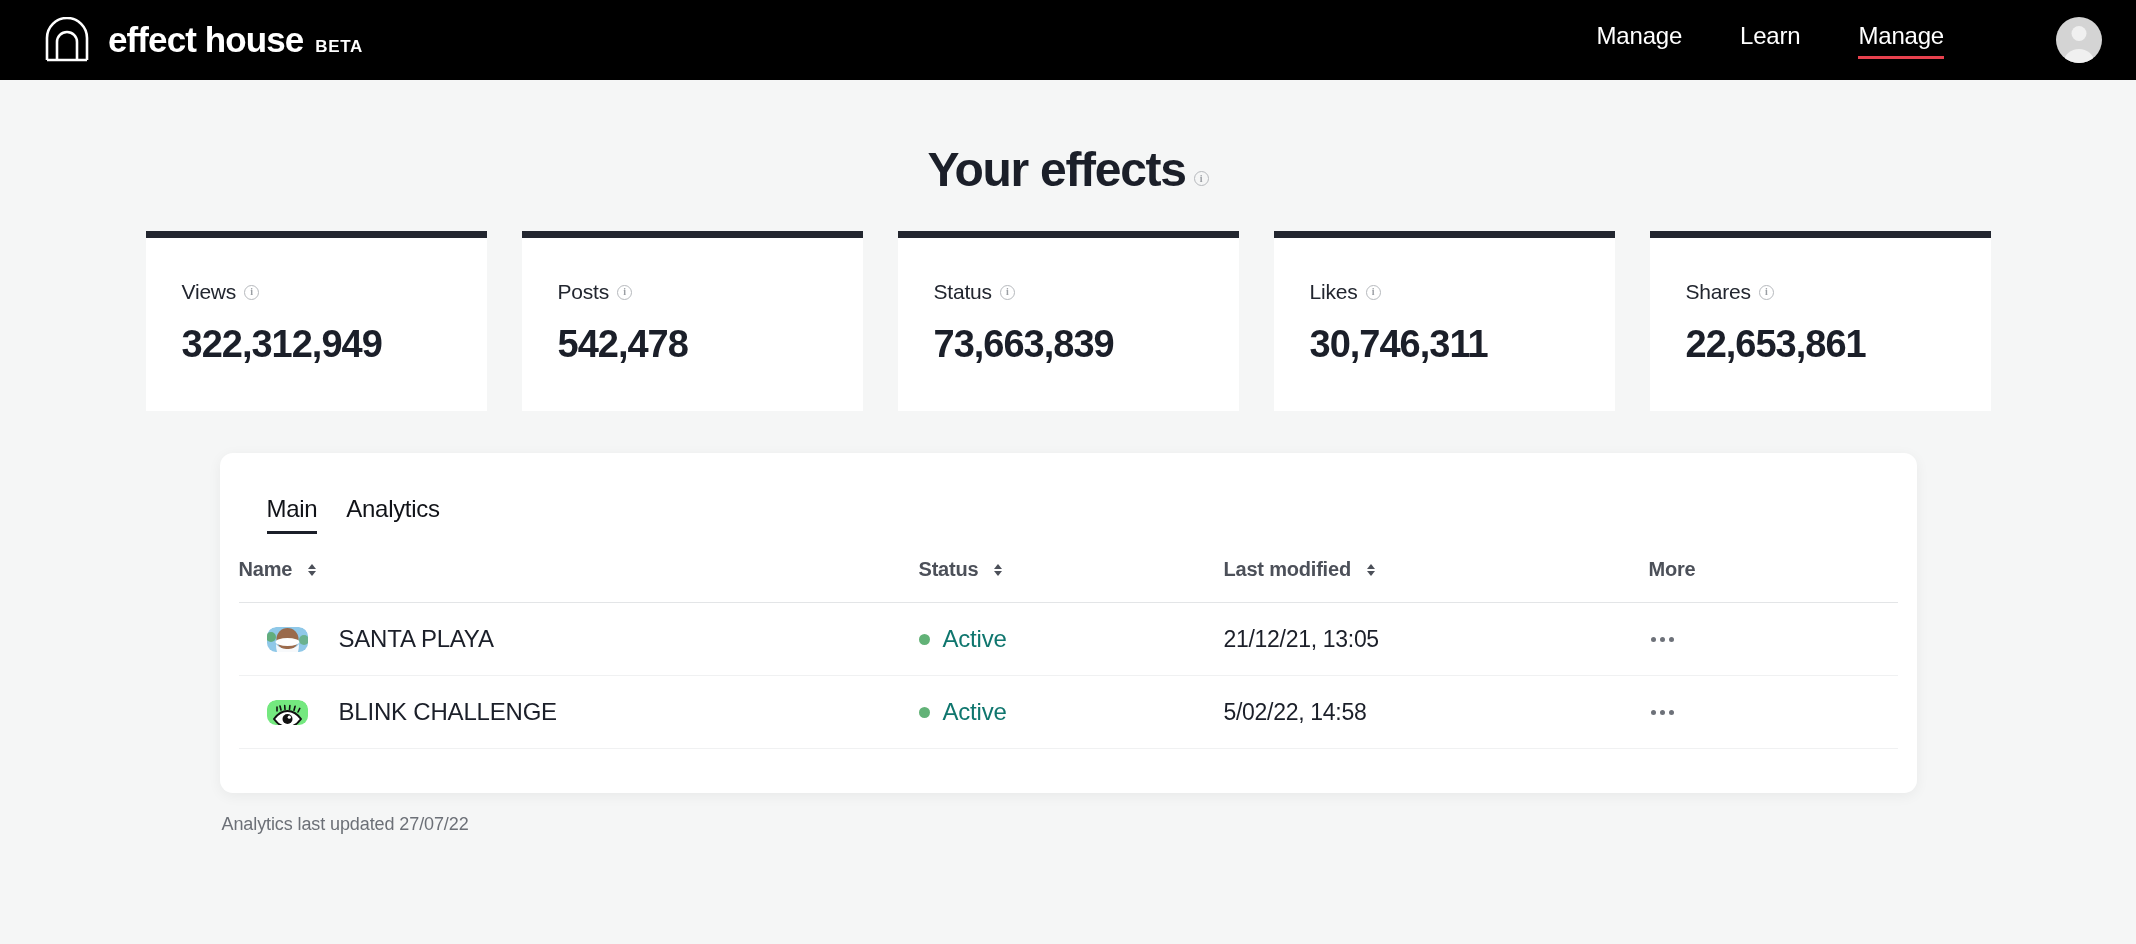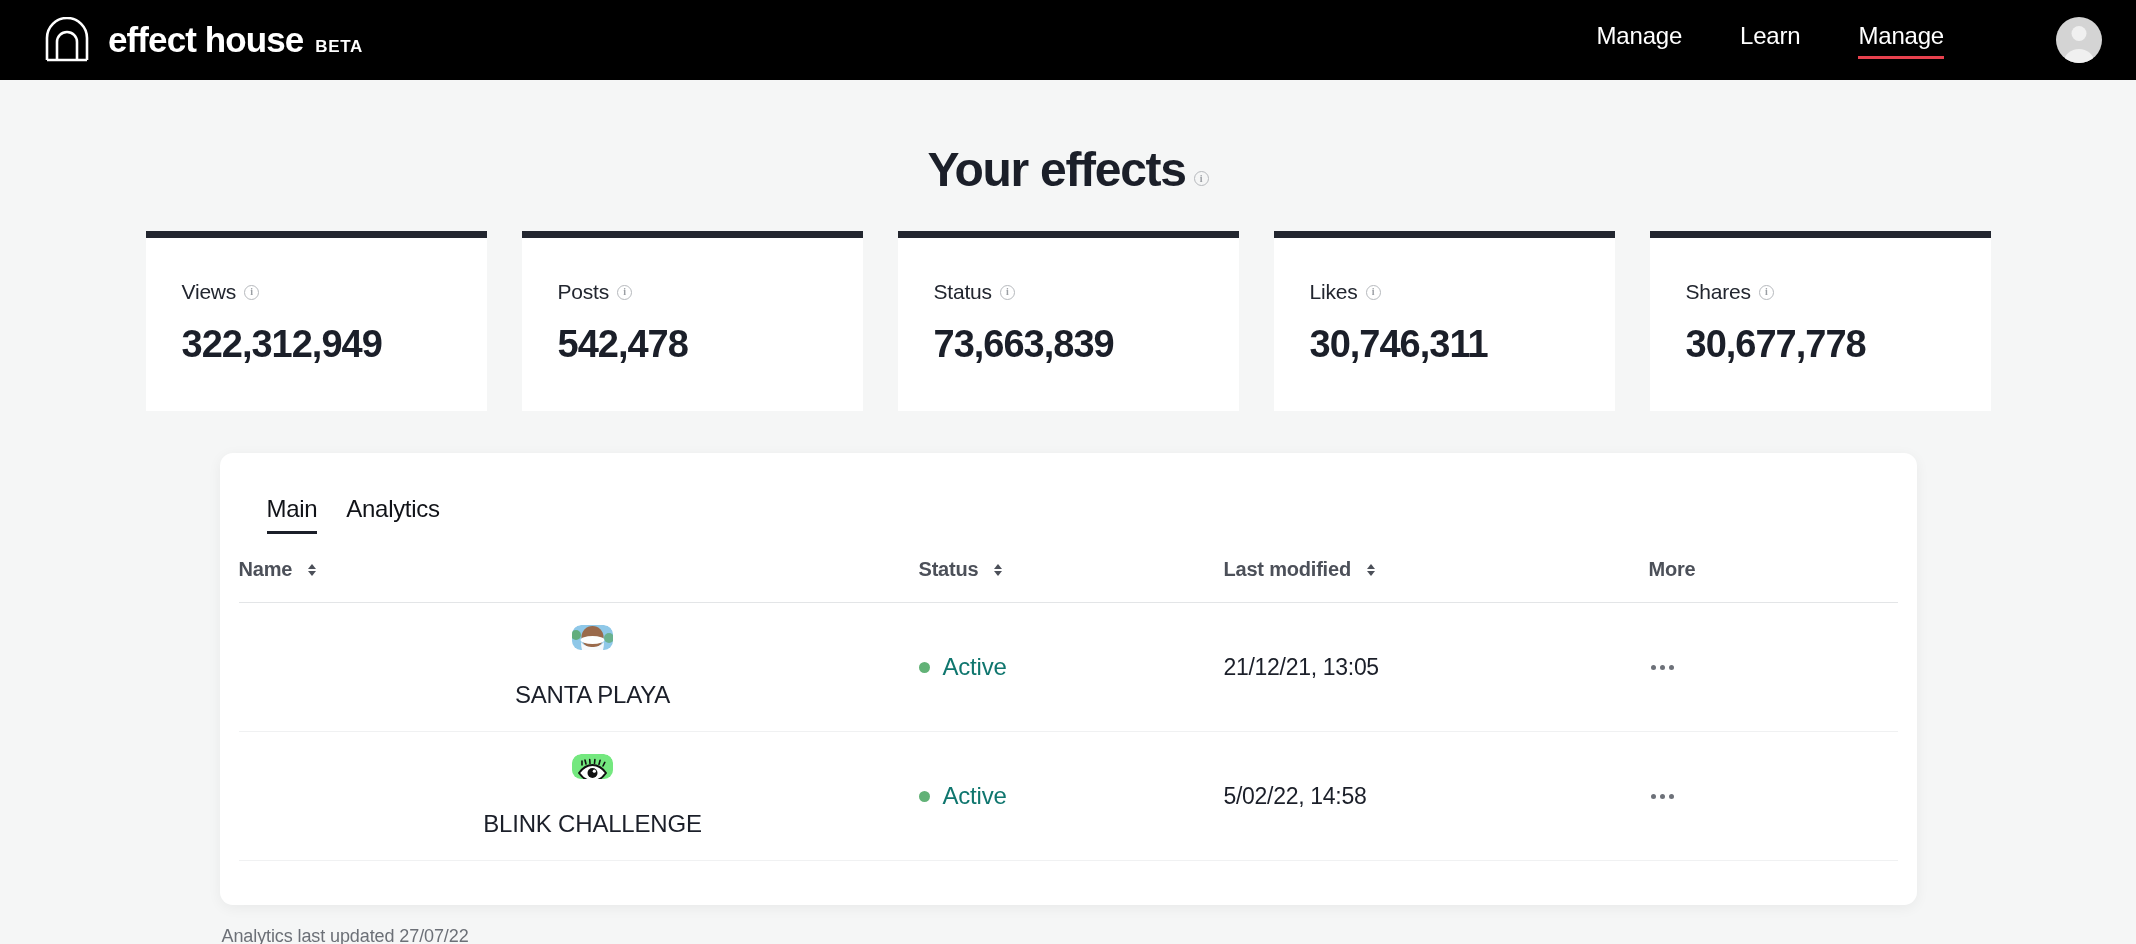--- a/index.html
+++ b/index.html
@@ -211,21 +211,21 @@
   .col-mod    { width:425px; }
   .col-more   { width:auto; }
 
   .table td {
     padding:22px 0;
     border-bottom:1.5px solid #f0f1f2;
     vertical-align:middle;
   }
   .table tr:last-child td { border-bottom:1.5px solid #f0f1f2; }
 
-  .name-cell { display:flex; align-items:center; gap:31px; padding-left:28px;flex-direction:column; }
+  .name-cell { display:flex; align-items:center; gap:31px; padding-left:28px; }
   .thumb {
     width:41px; height:25px;
     border-radius:9px;
     flex:none;
     position:relative;
     overflow:hidden;
   }
   .effect-name {
     font-size:24px;
     color:#1b1f29;
@@ -340,21 +340,21 @@
         <i class="info-dot">i</i>
       </div>
       <div class="stat-value">30,746,311</div>
     </div>
 
     <div class="stat-card">
       <div class="stat-head">
         <span class="stat-label">Shares</span>
         <i class="info-dot">i</i>
       </div>
-      <div class="stat-value">30,677,778</div>
+      <div class="stat-value">22,653,861</div>
     </div>
 
   </div>
 
   <div class="main-card">
 
     <div class="tabs">
       <span class="tab active">Main</span>
       <span class="tab">Analytics</span>
     </div>

